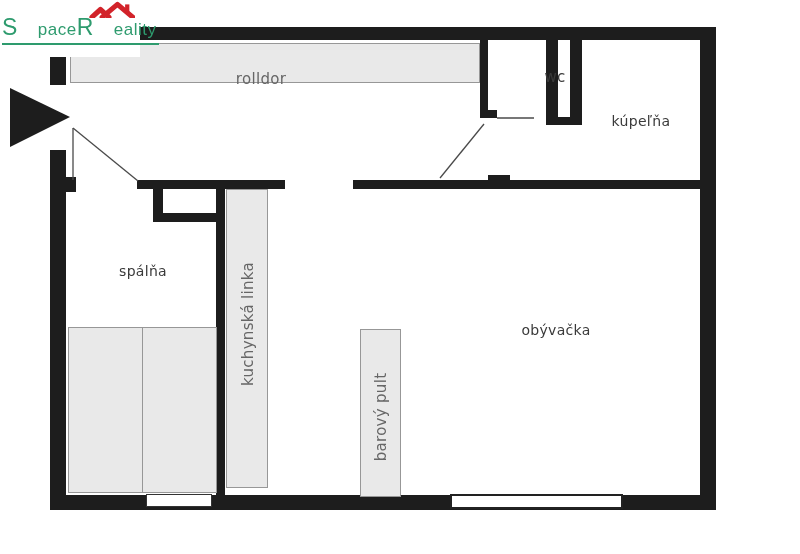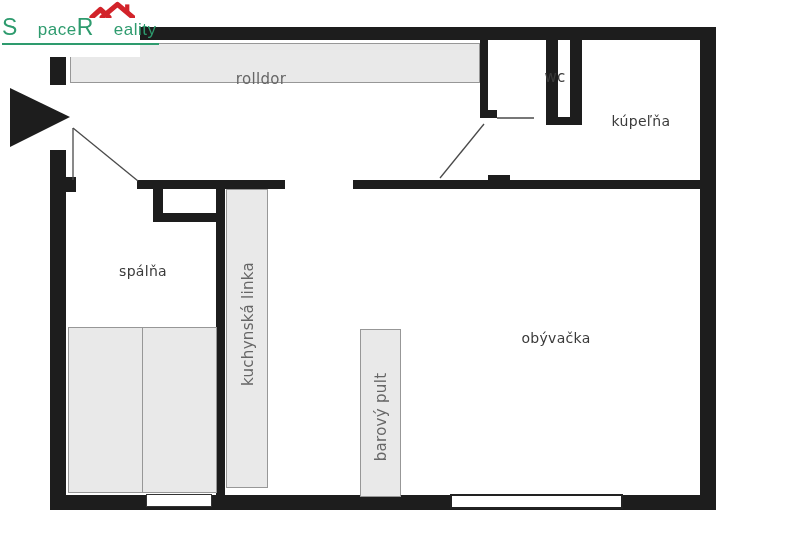--- a/index.html
+++ b/index.html
@@ -90,21 +90,21 @@
   <div class="furn" style="left:226px;top:189px;width:42px;height:299px;"></div>
   <div class="furn" style="left:360px;top:329px;width:41px;height:168px;"></div>
   <div class="furn" style="left:68px;top:327px;width:149px;height:166px;">
     <div style="position:absolute;left:73px;top:0;width:1px;height:100%;background:var(--furniture-border);"></div>
   </div>
 
   <div class="hlabel furnlabel" style="left:261px;top:79px;">rolldor</div>
   <div class="hlabel" style="left:518px;top:77px;font-size:15px;margin-left:37px;">wc</div>
   <div class="hlabel" style="left:641px;top:121px;">kúpeľňa</div>
   <div class="hlabel" style="left:143px;top:271px;">spálňa</div>
-  <div class="hlabel" style="left:556px;top:338px;text-align:center;">obývačka</div>
+  <div class="hlabel" style="left:556px;top:330px;text-align:center;">obývačka</div>
   <div class="vlabel" style="left:248px;top:324px;">kuchynská linka</div>
   <div class="vlabel" style="left:381px;top:417px;">barový pult</div>
 
   <div class="logo">
     <svg class="roof" viewBox="0 0 52 20">
       <path d="M15 19 L33 4 L51 19" fill="none" stroke="var(--logo-red)" stroke-width="6" stroke-linejoin="round" stroke-linecap="round"></path>
       <rect x="42" y="4" width="5" height="9" fill="var(--logo-red)"></rect>
       <path d="M3 19 L13 10 L23 19" fill="none" stroke="var(--logo-red)" stroke-width="6" stroke-linejoin="round" stroke-linecap="round"></path>
     </svg>
     <div class="brand"><span class="big">S</span><span class="small">pace</span><span class="big">R</span><span class="small">eality</span></div>

